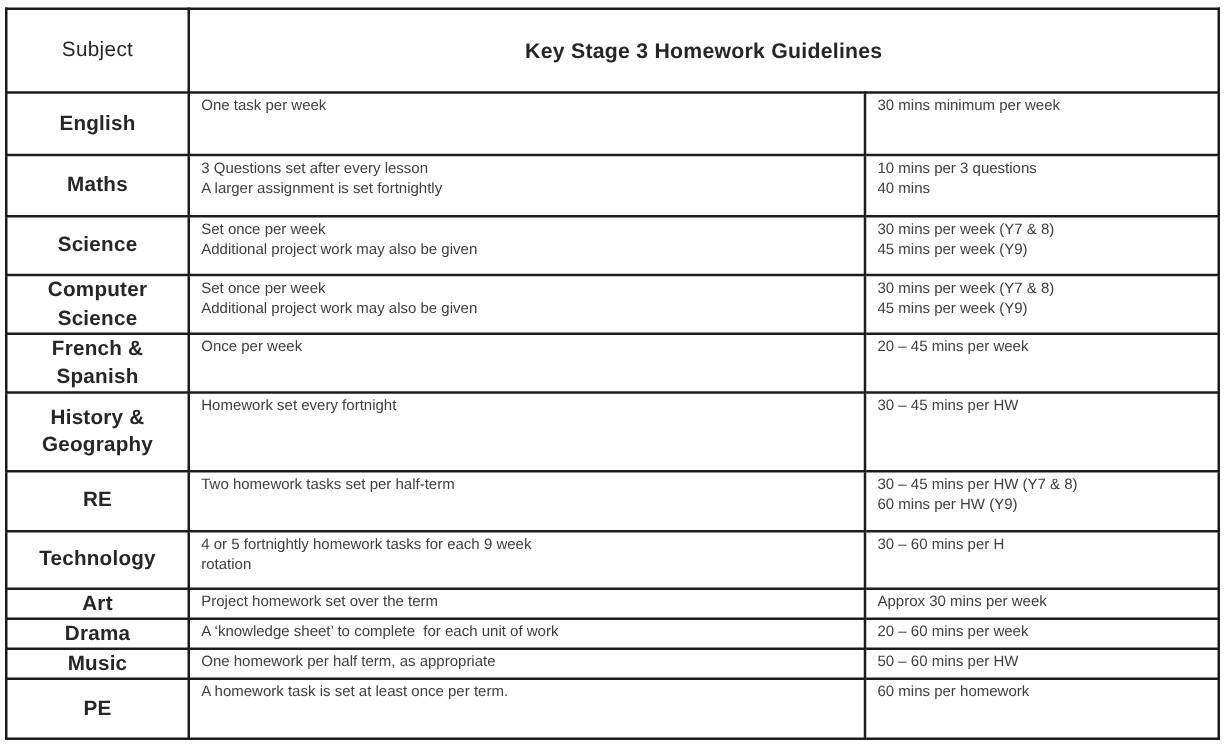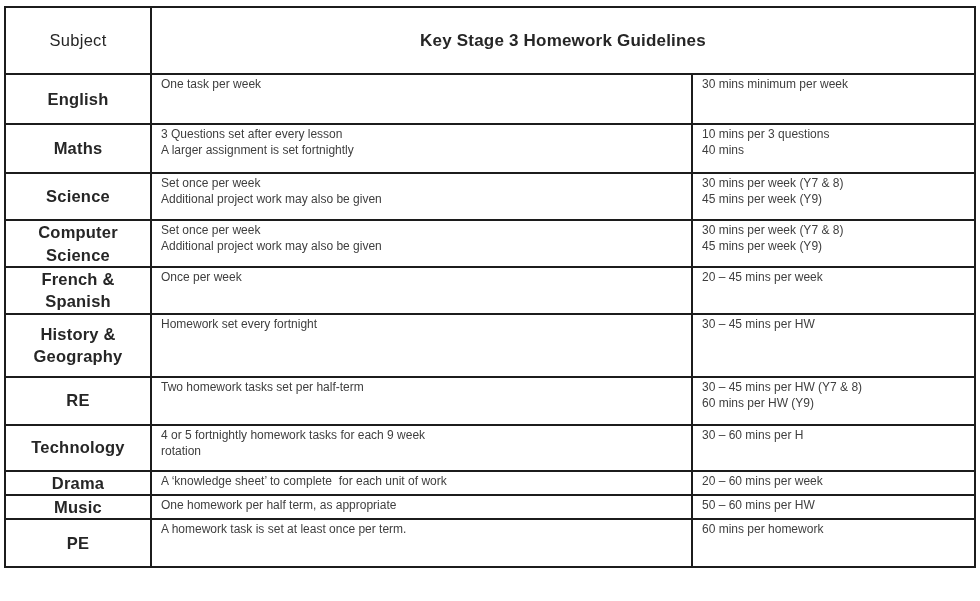--- a/index.html
+++ b/index.html
@@ -136,20 +136,25 @@
       <td class="task">Two homework tasks set per half-term</td>
       <td class="time">30 – 45 mins per HW (Y7 &amp; 8)
 60 mins per HW (Y9)</td>
     </tr>
     <tr style="height:46px">
       <td class="subject">Technology</td>
       <td class="task">4 or 5 fortnightly homework tasks for each 9 week
 rotation</td>
       <td class="time">30 – 60 mins per H</td>
     </tr>
+    <tr style="height:24px">
+      <td class="subject">Art</td>
+      <td class="task">Project homework set over the term</td>
+      <td class="time">Approx 30 mins per week</td>
+    </tr>
     <tr style="height:23px">
       <td class="subject">Drama</td>
       <td class="task">A ‘knowledge sheet’ to complete  for each unit of work</td>
       <td class="time">20 – 60 mins per week</td>
     </tr>
     <tr style="height:24px">
       <td class="subject">Music</td>
       <td class="task">One homework per half term, as appropriate</td>
       <td class="time">50 – 60 mins per HW</td>
     </tr>

